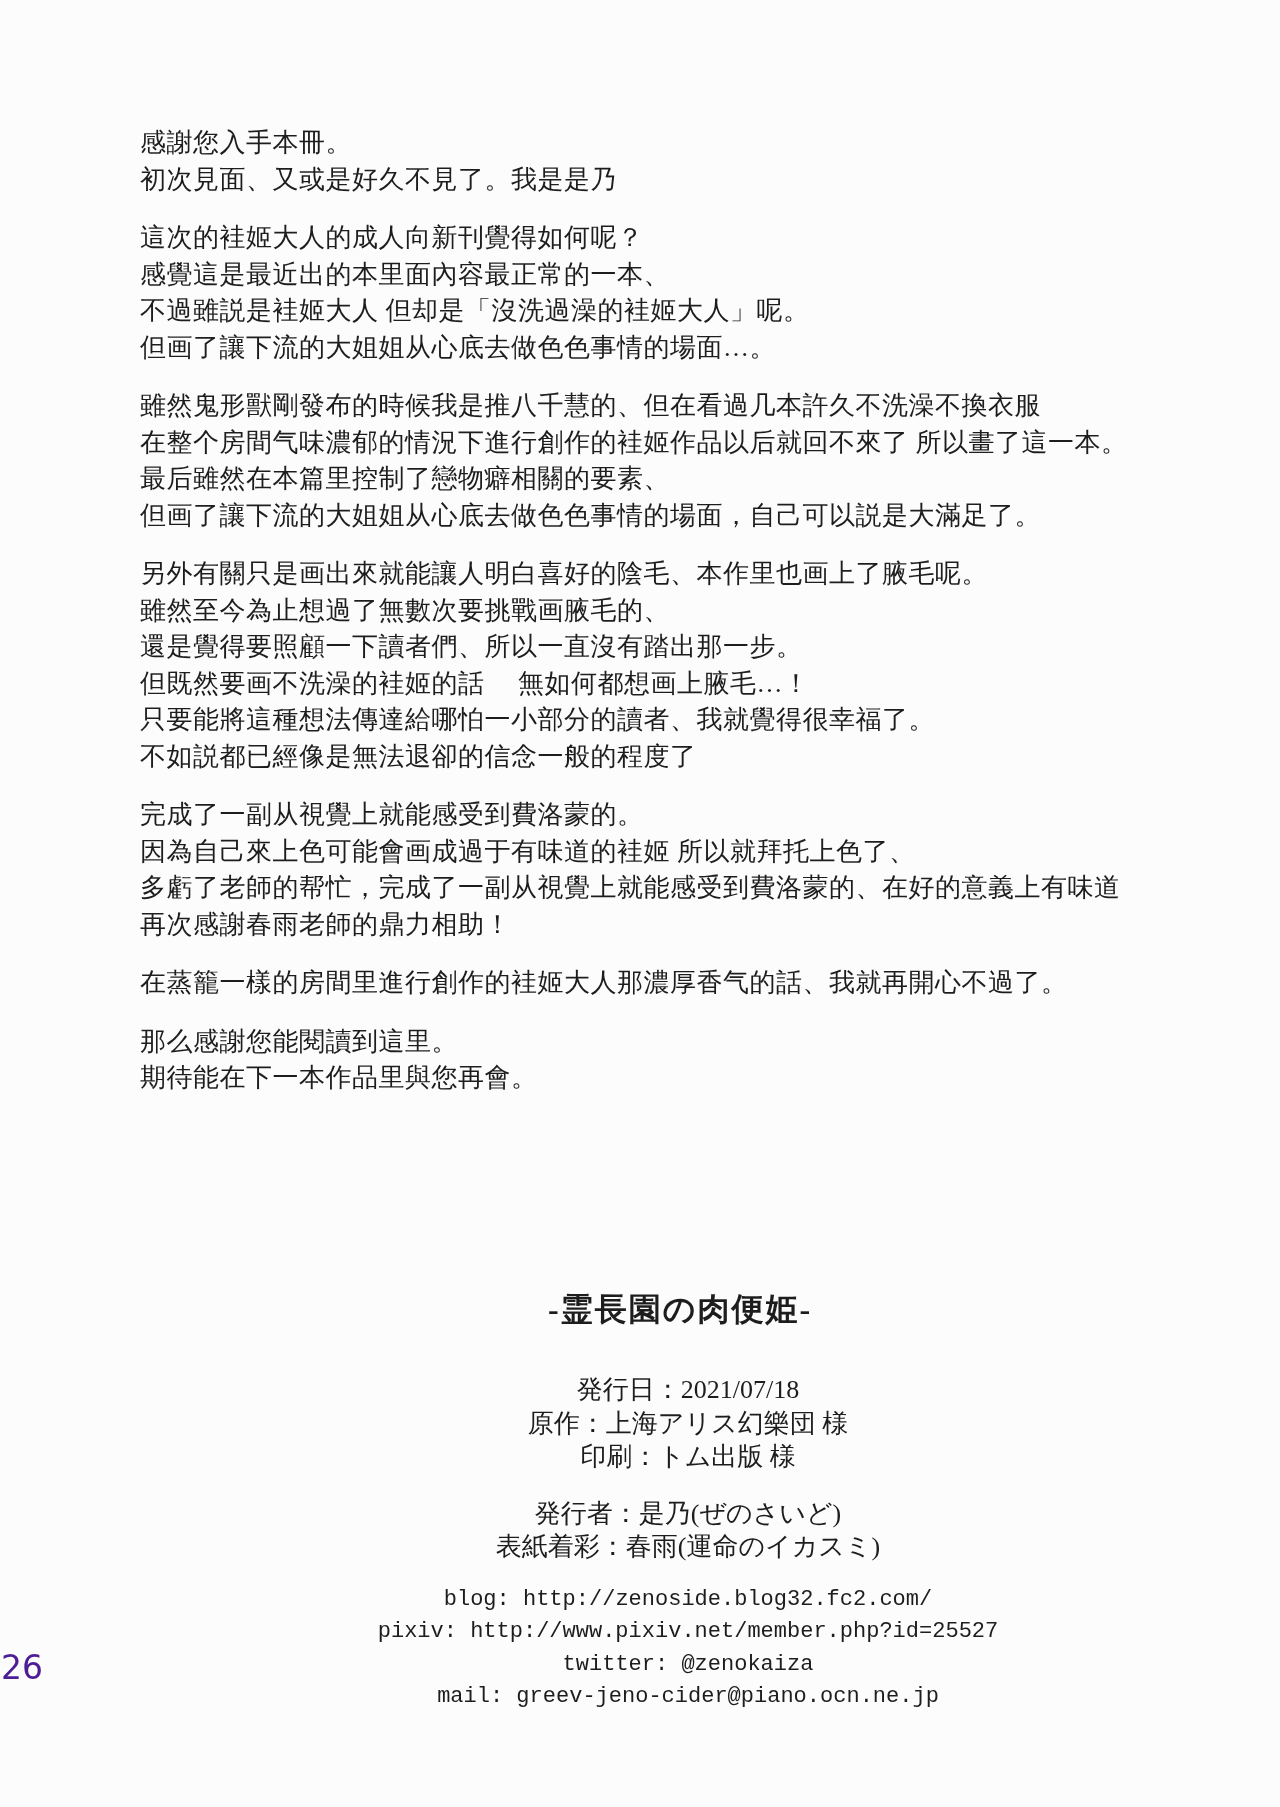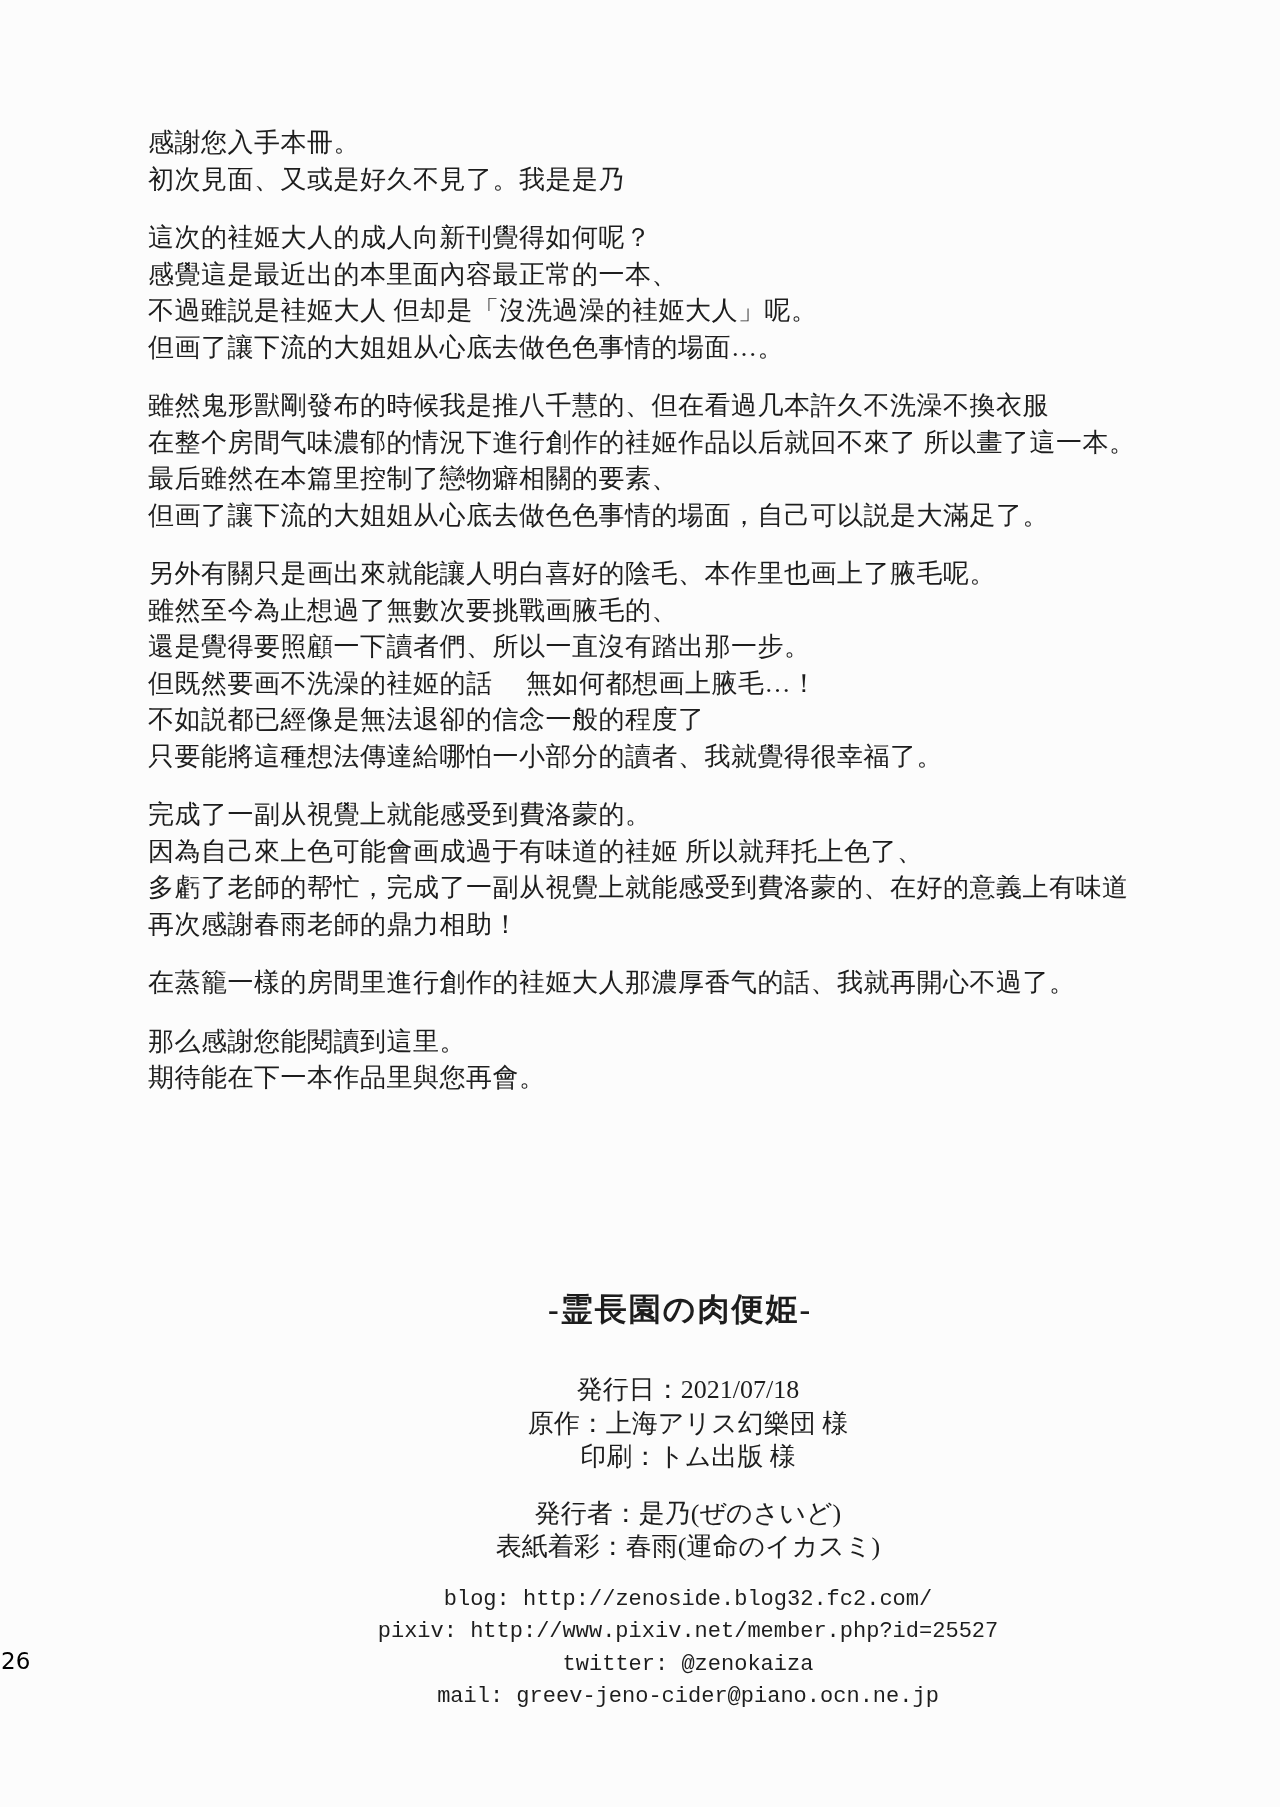--- a/index.html
+++ b/index.html
@@ -19,21 +19,21 @@
   
   .body-text {
     position: absolute;
     left: 132px;
     top: 125px;
     font-size: 26px;
     line-height: 36.5px;
     letter-spacing: 0.5px;
   }
   .body-text p {
-    margin: 0 0 22px 16px;
+    margin: 0 0 22px 8px;
   }
   .tline {
     display: block;
     white-space: pre;
   }
   
   .book-title {
     position: absolute;
     left: 80px;
     top: 1288px;
@@ -62,22 +62,22 @@
     font-family: "Liberation Mono", "DejaVu Sans Mono", monospace;
     font-size: 22px;
     line-height: 32.5px;
     letter-spacing: 0px;
   }
   .page-number {
     position: absolute;
     left: 1px;
     top: 1648px;
     font-family: "DejaVu Sans", "Liberation Sans", sans-serif;
-    font-size: 23px;
-    color: #000000;
+    font-size: 33px;
+    color: #4c1d95;
   }
 </style>
 </head>
 <body>
 
 <div class="page">
 
   <div class="body-text">
     <p>
       <span class="tline">感謝您入手本冊。</span>
@@ -93,22 +93,22 @@
       <span class="tline">雖然鬼形獸剛發布的時候我是推八千慧的、但在看過几本許久不洗澡不換衣服</span>
       <span class="tline">在整个房間气味濃郁的情況下進行創作的袿姬作品以后就回不來了 所以畫了這一本。</span>
       <span class="tline">最后雖然在本篇里控制了戀物癖相關的要素、</span>
       <span class="tline">但画了讓下流的大姐姐从心底去做色色事情的場面，自己可以説是大滿足了。</span>
     </p>
     <p>
       <span class="tline">另外有關只是画出來就能讓人明白喜好的陰毛、本作里也画上了腋毛呢。</span>
       <span class="tline">雖然至今為止想過了無數次要挑戰画腋毛的、</span>
       <span class="tline">還是覺得要照顧一下讀者們、所以一直沒有踏出那一步。</span>
       <span class="tline">但既然要画不洗澡的袿姬的話　 無如何都想画上腋毛…！</span>
+      <span class="tline">只要能將這種想法傳達給哪怕一小部分的讀者、我就覺得很幸福了。</span>
       <span class="tline">不如説都已經像是無法退卻的信念一般的程度了</span>
-      <span class="tline">只要能將這種想法傳達給哪怕一小部分的讀者、我就覺得很幸福了。</span>
     </p>
     <p>
       <span class="tline">完成了一副从視覺上就能感受到費洛蒙的。</span>
       <span class="tline">因為自己來上色可能會画成過于有味道的袿姬 所以就拜托上色了、</span>
       <span class="tline">多虧了老師的帮忙，完成了一副从視覺上就能感受到費洛蒙的、在好的意義上有味道</span>
       <span class="tline">再次感謝春雨老師的鼎力相助！</span>
     </p>
     <p>
       <span class="tline">在蒸籠一樣的房間里進行創作的袿姬大人那濃厚香气的話、我就再開心不過了。</span>
     </p>

